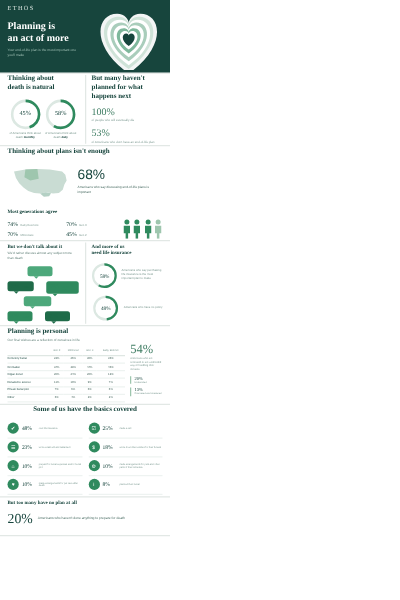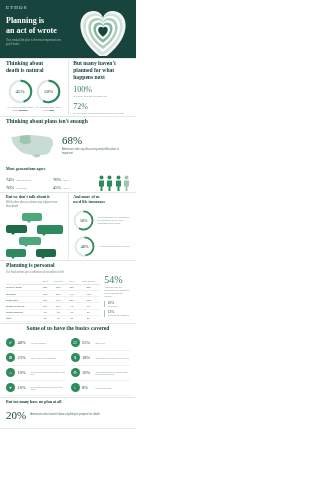--- a/index.html
+++ b/index.html
@@ -64,21 +64,21 @@
 
   
   .bigstat { font-family:"Liberation Serif",serif; font-size:8px;
     color:#3f7d63; line-height:9px; margin-top:4px; }
   .bigstat-cap { font-size:2.4px; line-height:3.2px; color:#7d9a92; margin-top:1px; }
 
   
   .map-block { display:flex; align-items:center; gap:4px; margin-top:4px; }
   .map-svg { width:52px; height:32px; flex:0 0 52px; }
   .map-right { flex:1; }
-  .pct68 { font-family:Liberation Serif, serif; font-size:11px; color:#17453d; line-height:11px;}
+  .pct68 { font-family:Liberation Sans, sans-serif; font-size:11px; color:#17453d; line-height:11px;}
   .pct68-cap { font-size:2.6px; line-height:3.5px; color:#4d6f66; margin-top:2px; }
 
   
   .gen-title { font-family:"Liberation Serif",serif; font-weight:700; font-size:4px; color:#17453d; }
   .gen-area { display:flex; align-items:center; margin-top:4px; }
   .gen-grid { display:grid; grid-template-columns:1fr 1fr; gap:3px 6px; flex:1; }
   .gen-cell { display:flex; align-items:baseline; gap:2px; }
   .gen-pct { font-family:"Liberation Serif",serif; font-size:4.6px; color:#17453d; }
   .gen-lab { font-size:2.2px; color:#7d9a92; }
   .people { display:flex; gap:1.4px; align-items:flex-end; padding-left:4px; }
@@ -136,21 +136,21 @@
 </style>
 </head>
 <body>
 
 <div class="page">
 
   <div class="hero">
     <div class="logo">ETHOS</div>
     <div class="hero-title">
       <div>Planning is</div>
-      <div>an act of wrote</div>
+      <div>an act of more</div>
     </div>
     <div class="hero-sub">Your end-of-life plan is the most important one you'll make</div>
     <div class="heart-wrap">
       <svg viewBox="0 0 100 92" width="58" height="50">
         <g transform="translate(50,46)">
           <path d="M0,36 C-40,8 -34,-26 -12,-26 C-4,-26 0,-20 0,-16 C0,-20 4,-26 12,-26 C34,-26 40,8 0,36 Z" transform="scale(1.42)" fill="#ffffff" opacity="0.95"></path>
           <path d="M0,36 C-40,8 -34,-26 -12,-26 C-4,-26 0,-20 0,-16 C0,-20 4,-26 12,-26 C34,-26 40,8 0,36 Z" transform="scale(1.24)" fill="#cfe3d8"></path>
           <path d="M0,36 C-40,8 -34,-26 -12,-26 C-4,-26 0,-20 0,-16 C0,-20 4,-26 12,-26 C34,-26 40,8 0,36 Z" transform="scale(1.08)" fill="#ffffff"></path>
           <path d="M0,36 C-40,8 -34,-26 -12,-26 C-4,-26 0,-20 0,-16 C0,-20 4,-26 12,-26 C34,-26 40,8 0,36 Z" transform="scale(0.92)" fill="#a9cdbb"></path>
           <path d="M0,36 C-40,8 -34,-26 -12,-26 C-4,-26 0,-20 0,-16 C0,-20 4,-26 12,-26 C34,-26 40,8 0,36 Z" transform="scale(0.76)" fill="#ffffff"></path>
@@ -200,21 +200,21 @@
       <div class="divider-v"></div>
 
       <div class="col">
         <div class="sec-title">
           <div>But many haven't</div>
           <div>planned for what</div>
           <div>happens next</div>
         </div>
         <div class="bigstat">100%</div>
         <div class="bigstat-cap">of people who will eventually die</div>
-        <div class="bigstat">72%</div>
+        <div class="bigstat">53%</div>
         <div class="bigstat-cap">of Americans who don't have an end-of-life plan</div>
       </div>
     </div>
   </div>
 
   <div class="sec">
     <div class="sec-title">Thinking about plans isn't enough</div>
     <div class="map-block">
       <svg class="map-svg" viewBox="0 0 200 120">
         <path fill="#c9dcd3" d="M20,30 L55,24 L92,22 L130,24 L168,30 L178,40 L182,58 L175,70 L170,86

